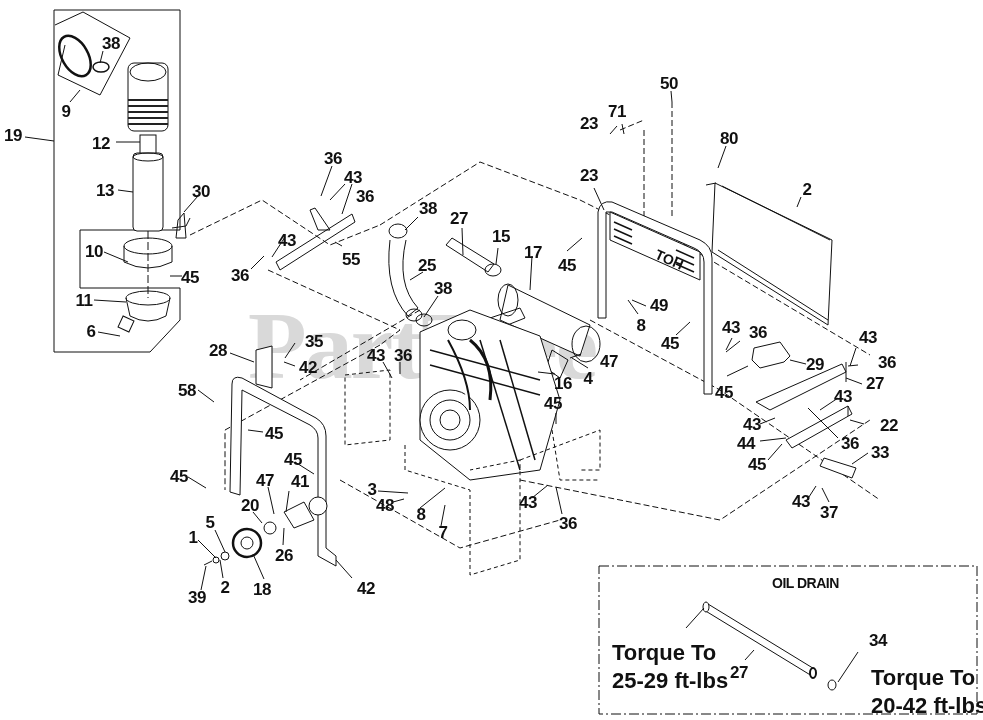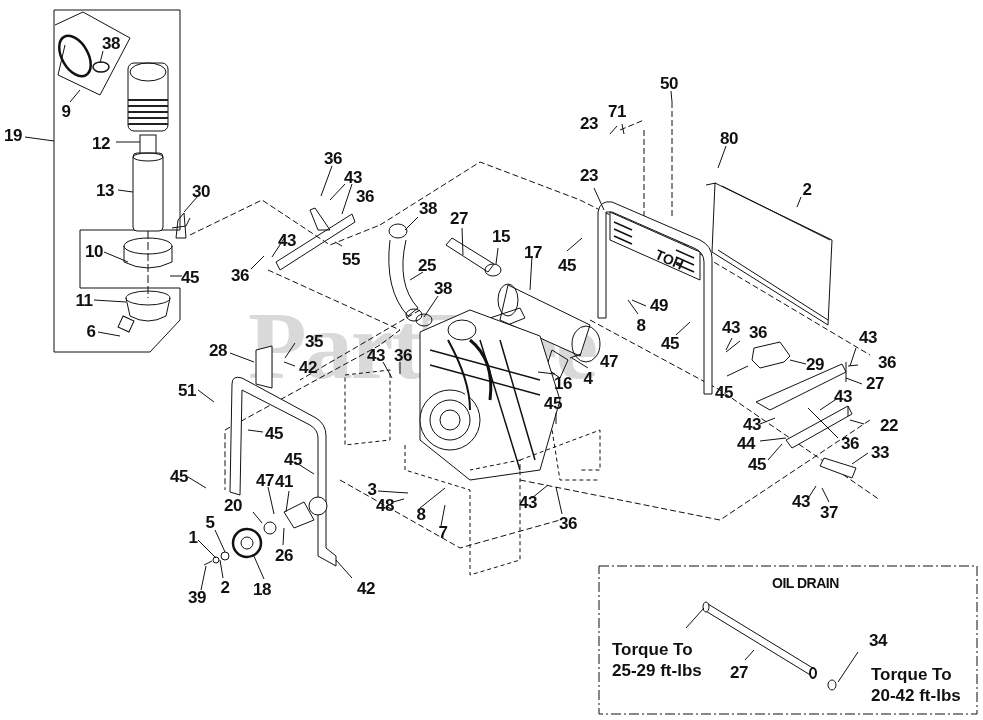--- a/index.html
+++ b/index.html
@@ -1,20 +1,20 @@
 <!DOCTYPE html>
 <html><head>
 <meta charset="utf-8">
 <style>
   html,body{margin:0;padding:0;background:#fff;}
   #canvas{position:relative;width:983px;height:720px;overflow:hidden;background:#fff;font-family:"Liberation Sans",sans-serif;}
   svg.art{position:absolute;left:0;top:0;width:983px;height:720px;}
   .lbl{position:absolute;font-family:"Liberation Sans",sans-serif;font-weight:bold;font-size:17px;color:#111;line-height:1;letter-spacing:-0.5px;white-space:nowrap;transform:translate(-50%,-50%);}
   .wm{position:absolute;left:248px;top:298px;font-family:"Liberation Serif",serif;font-weight:bold;font-size:96px;color:#d9d9d9;letter-spacing:-2px;line-height:1;}
-  .note{position:absolute;font-family:"Liberation Sans",sans-serif;font-weight:bold;font-size:17px;color:#111;line-height:1.25;white-space:nowrap;}
+  .note{position:absolute;font-family:"Liberation Sans",sans-serif;font-weight:bold;font-size:22px;color:#111;line-height:1.25;white-space:nowrap;}
   .oil-title{position:absolute;left:772px;top:575px;font-family:"Liberation Sans",sans-serif;font-weight:bold;font-size:14px;color:#111;letter-spacing:-0.5px;}
 </style>
 </head>
 <body>
 
 <div id="canvas">
 
   <div class="wm">PartTree</div>
 
   <svg class="art" viewBox="0 0 983 720" fill="none" stroke="#111" stroke-width="1">
@@ -306,27 +306,27 @@
   <div class="lbl" style="left:314px;top:341px">35</div>
   <div class="lbl" style="left:308px;top:367px">42</div>
   <div class="lbl" style="left:218px;top:350px">28</div>
   <div class="lbl" style="left:376px;top:355px">43</div>
   <div class="lbl" style="left:403px;top:355px">36</div>
   <div class="lbl" style="left:609px;top:361px">47</div>
   <div class="lbl" style="left:588px;top:378px">4</div>
   <div class="lbl" style="left:563px;top:383px">16</div>
   <div class="lbl" style="left:553px;top:403px">45</div>
 
-  <div class="lbl" style="left:187px;top:390px">51</div>
+  <div class="lbl" style="left:187px;top:390px">58</div>
   <div class="lbl" style="left:274px;top:433px">45</div>
   <div class="lbl" style="left:179px;top:476px">45</div>
   <div class="lbl" style="left:293px;top:459px">45</div>
   <div class="lbl" style="left:265px;top:480px">47</div>
-  <div class="lbl" style="left:284px;top:481px">41</div>
-  <div class="lbl" style="left:233px;top:505px">20</div>
+  <div class="lbl" style="left:300px;top:481px">41</div>
+  <div class="lbl" style="left:250px;top:505px">20</div>
   <div class="lbl" style="left:372px;top:489px">3</div>
   <div class="lbl" style="left:385px;top:505px">48</div>
   <div class="lbl" style="left:421px;top:514px">8</div>
   <div class="lbl" style="left:443px;top:532px">7</div>
   <div class="lbl" style="left:528px;top:502px">43</div>
   <div class="lbl" style="left:568px;top:523px">36</div>
 
   <div class="lbl" style="left:210px;top:522px">5</div>
   <div class="lbl" style="left:193px;top:537px">1</div>
   <div class="lbl" style="left:284px;top:555px">26</div>

